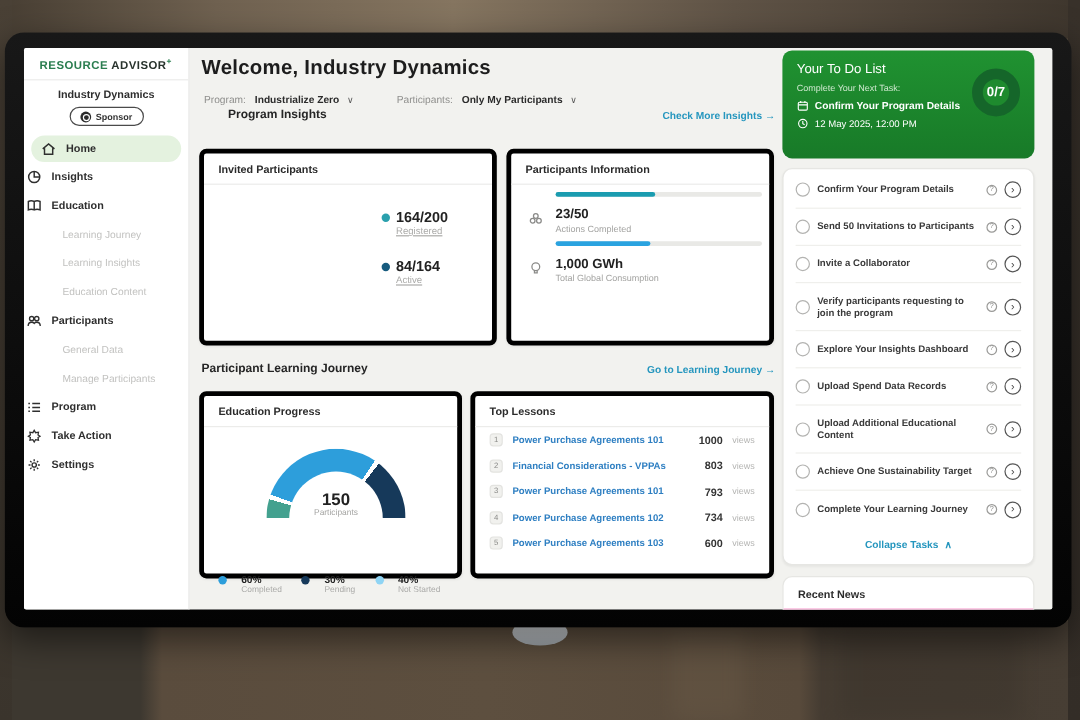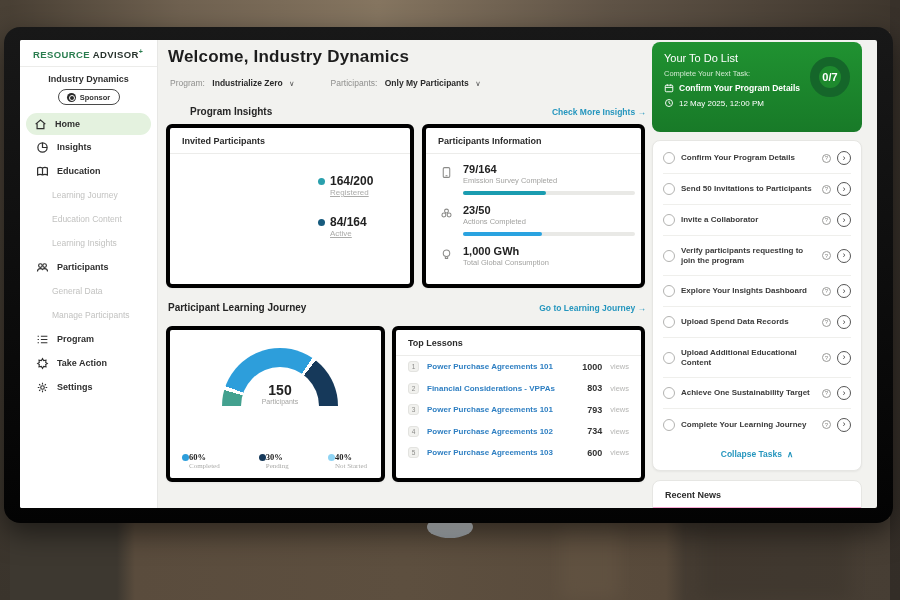--- a/index.html
+++ b/index.html
@@ -31,21 +31,21 @@
   .logo { padding:8px 0 6px 13px; font-size:9.5px; font-weight:bold; letter-spacing:.4px;
     border-bottom:1px solid #ececea; }
   .logo .g { color:#2a7d4f; } .logo .d { color:#28332d; }
   .logo sup { color:#2a7d4f; font-size:7px; }
   .org { text-align:center; font-size:9px; font-weight:bold; color:#2e2e2e; margin-top:7px; }
   .badge { margin:5px auto 8px; width:62px; height:16px; border:1px solid #4a4a4a; border-radius:9px;
     display:flex; align-items:center; justify-content:center; gap:4px; font-size:7.5px; font-weight:bold; color:#333; background:#fff; }
   .badge .dot { width:9px; height:9px; border-radius:50%; background:#2b2b2b; position:relative; }
   .badge .dot::after { content:""; position:absolute; left:2.5px; top:2.5px; width:4px; height:4px; border-radius:50%; border:1px solid #fff; }
   .nav { margin-top:4px; }
-  .nav-item { display:flex; align-items:center; gap:8px; height:24px; padding-left:16px;
+  .nav-item { display:flex; align-items:center; gap:8px; height:24px; padding-left:2px;
     font-size:9px; font-weight:bold; color:#2f2f2f; cursor:pointer; }
   .nav-item.active { background:#e4f2df; border-radius:13px; margin:0 6px; padding-left:8px; height:22px; }
   .nav-item.sub { padding-left:32px; color:#c2c2c0; font-weight:normal; font-size:8.5px; }
   .nav-item svg { flex:0 0 auto; }
 
   
   .h1 { position:absolute; left:148px; top:7px; font-size:17px; font-weight:bold; color:#1d1d1d; letter-spacing:.2px; }
   .filters { position:absolute; left:150px; top:38px; display:flex; gap:36px; font-size:8.5px; align-items:center; }
   .f-label { color:#8f8f8d; }
   .f-value { font-weight:bold; color:#2b2b2b; margin-left:5px; }
@@ -86,21 +86,21 @@
   
   .gauge-wrap { position:relative; height:120px; }
   .gauge { position:absolute; left:52px; top:18px; width:116px; height:58px; overflow:hidden; }
   .gauge-c { width:116px; height:116px; border-radius:50%;
     background:conic-gradient(from 270deg, #43a18f 0deg 16deg, #fff 16deg 20deg, #2d9edb 20deg 124deg, #fff 124deg 128deg, #16395a 128deg 180deg, #fff 180deg 360deg); }
   .gauge-hole { position:absolute; left:71px; top:37px; width:78px; height:78px; border-radius:50%; background:#fff; }
   .gauge-txt { position:absolute; left:72px; top:52px; width:76px; text-align:center; }
   .gauge-txt .v { font-size:14px; font-weight:bold; color:#222; }
   .gauge-txt .l { font-size:7px; color:#a5a5a3; }
   .g-legend { display:flex; justify-content:space-between; padding:0 14px 0 12px; margin-top:2px; }
-  .gl-item { display:flex; gap:0;font-family:Liberation Serif, serif; }
+  .gl-item { display:flex; gap:12px; }
   .gl-dot { width:7px; height:7px; border-radius:50%; margin-top:2px; }
   .gl-val { font-size:8.5px; font-weight:bold; color:#222; }
   .gl-lab { font-size:7px; color:#ababa9; }
 
   
   .lesson { display:flex; align-items:center; gap:8px; padding:0 12px; height:21.5px; }
   .l-rank { width:11px; height:11px; border-radius:3px; background:#f1f1ee; border:1px solid #e3e3e0;
     font-size:6.5px; color:#8a8a88; display:flex; align-items:center; justify-content:center; }
   .l-title { flex:1; font-size:8px; font-weight:bold; color:#2e7fc2; cursor:pointer; }
   .l-views { font-size:9px; font-weight:bold; color:#333; }
@@ -177,24 +177,24 @@
       <div class="nav-item">
         <svg width="13" height="13" viewBox="0 0 16 16" fill="none" stroke="#2f2f2f" stroke-width="1.5">
               <path d="M2 3.6 C4 2.6 6 2.6 8 3.6 C10 2.6 12 2.6 14 3.6 V12.2 C12 11.2 10 11.2 8 12.2 C6 11.2 4 11.2 2 12.2 Z M8 3.6 V12.2"></path>
             </svg>
         <span>Education</span>
       </div>
       <div class="nav-item sub">
         <span>Learning Journey</span>
       </div>
       <div class="nav-item sub">
+        <span>Learning Insights</span>
+      </div>
+      <div class="nav-item sub">
         <span>Education Content</span>
-      </div>
-      <div class="nav-item sub">
-        <span>Learning Insights</span>
       </div>
       <div class="nav-item">
         <svg width="13" height="13" viewBox="0 0 16 16" fill="none" stroke="#2f2f2f" stroke-width="1.4">
               <circle cx="5.4" cy="5.6" r="2.2"></circle>
               <circle cx="10.6" cy="5.6" r="2.2"></circle>
               <path d="M1.8 13 C1.8 10.4 3.7 9.3 5.4 9.3 C6.6 9.3 7.6 9.8 8 10.4 C8.4 9.8 9.4 9.3 10.6 9.3 C12.3 9.3 14.2 10.4 14.2 13"></path>
             </svg>
         <span>Participants</span>
       </div>
       <div class="nav-item sub">
@@ -232,21 +232,21 @@
       <span class="f-value">Industrialize Zero</span>
       <span class="f-chev">∨</span>
     </div>
     <div>
       <span class="f-label">Participants:</span>
       <span class="f-value">Only My Participants</span>
       <span class="f-chev">∨</span>
     </div>
   </div>
 
-  <div class="sec-row" style="top:66px;padding-left:22px;">
+  <div class="sec-row" style="top:50px;padding-left:22px;">
     <span class="sec-title">Program Insights</span>
     <span class="sec-link"><span>Check More Insights</span>&nbsp;<span>→</span></span>
   </div>
 
   <div class="card" style="left:146px; top:84px; width:248px; height:164px;">
     <div class="card-title">Invited Participants</div>
     <div class="d-legend">
       <div class="leg-item">
         <div class="leg-top">
           <span class="leg-dot" style="background:#2aa0ad;"></span>
@@ -259,32 +259,20 @@
           <span class="leg-dot" style="background:#175b7e;"></span>
           <span class="leg-val">84/164</span>
         </div>
         <div class="leg-lab">Active</div>
       </div>
     </div>
   </div>
 
   <div class="card" style="left:402px; top:84px; width:223px; height:164px;">
     <div class="card-title">Participants Information</div>
-    <div class="info-row">
-      <div class="info-ic">
-            <svg width="13" height="13" viewBox="0 0 16 16" fill="none" stroke="#8a8a88" stroke-width="1.3">
-              <rect x="4" y="2" width="8" height="12" rx="1.5"></rect>
-              <path d="M6.8 12 h2.4"></path>
-            </svg>
-          </div>
-      <div>
-        <div class="info-val">79/164</div>
-        <div class="info-lab">Emission Survey Completed</div>
-      </div>
-    </div>
     <div class="bar">
           <div class="bar-fill" style="width:48%; background:#1a9cb0;"></div>
         </div>
     <div class="info-row">
       <div class="info-ic">
             <svg width="13" height="13" viewBox="0 0 16 16" fill="none" stroke="#8a8a88" stroke-width="1.3">
               <circle cx="8" cy="5" r="2.4"></circle>
               <circle cx="4.8" cy="9.8" r="2.4"></circle>
               <circle cx="11.2" cy="9.8" r="2.4"></circle>
             </svg>
@@ -310,20 +298,21 @@
       </div>
     </div>
   </div>
 
   <div class="sec-row" style="top:262px;">
     <span class="sec-title">Participant Learning Journey</span>
     <span class="sec-link"><span>Go to Learning Journey</span>&nbsp;<span>→</span></span>
   </div>
 
   <div class="card" style="left:146px; top:286px; width:219px; height:156px;">
+    <div class="card-title">Education Progress</div>
     <div class="gauge-wrap">
       <div class="gauge">
             <div class="gauge-c"></div>
           </div>
       <div class="gauge-hole"></div>
       <div class="gauge-txt">
         <div class="v">150</div>
         <div class="l">Participants</div>
       </div>
     </div>

